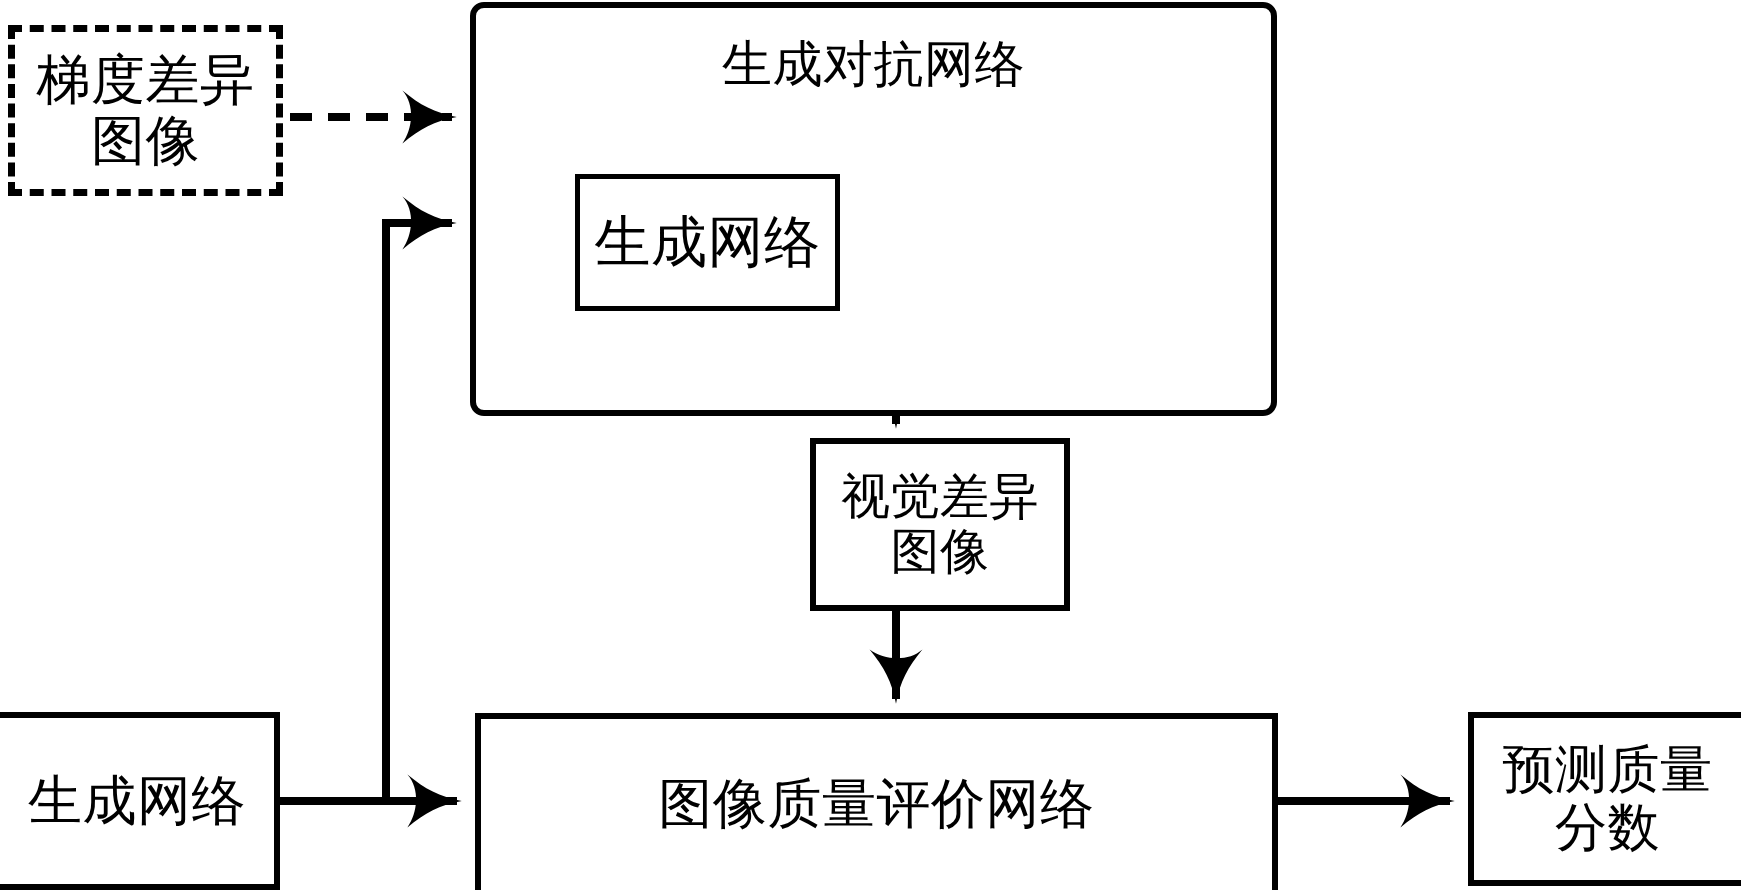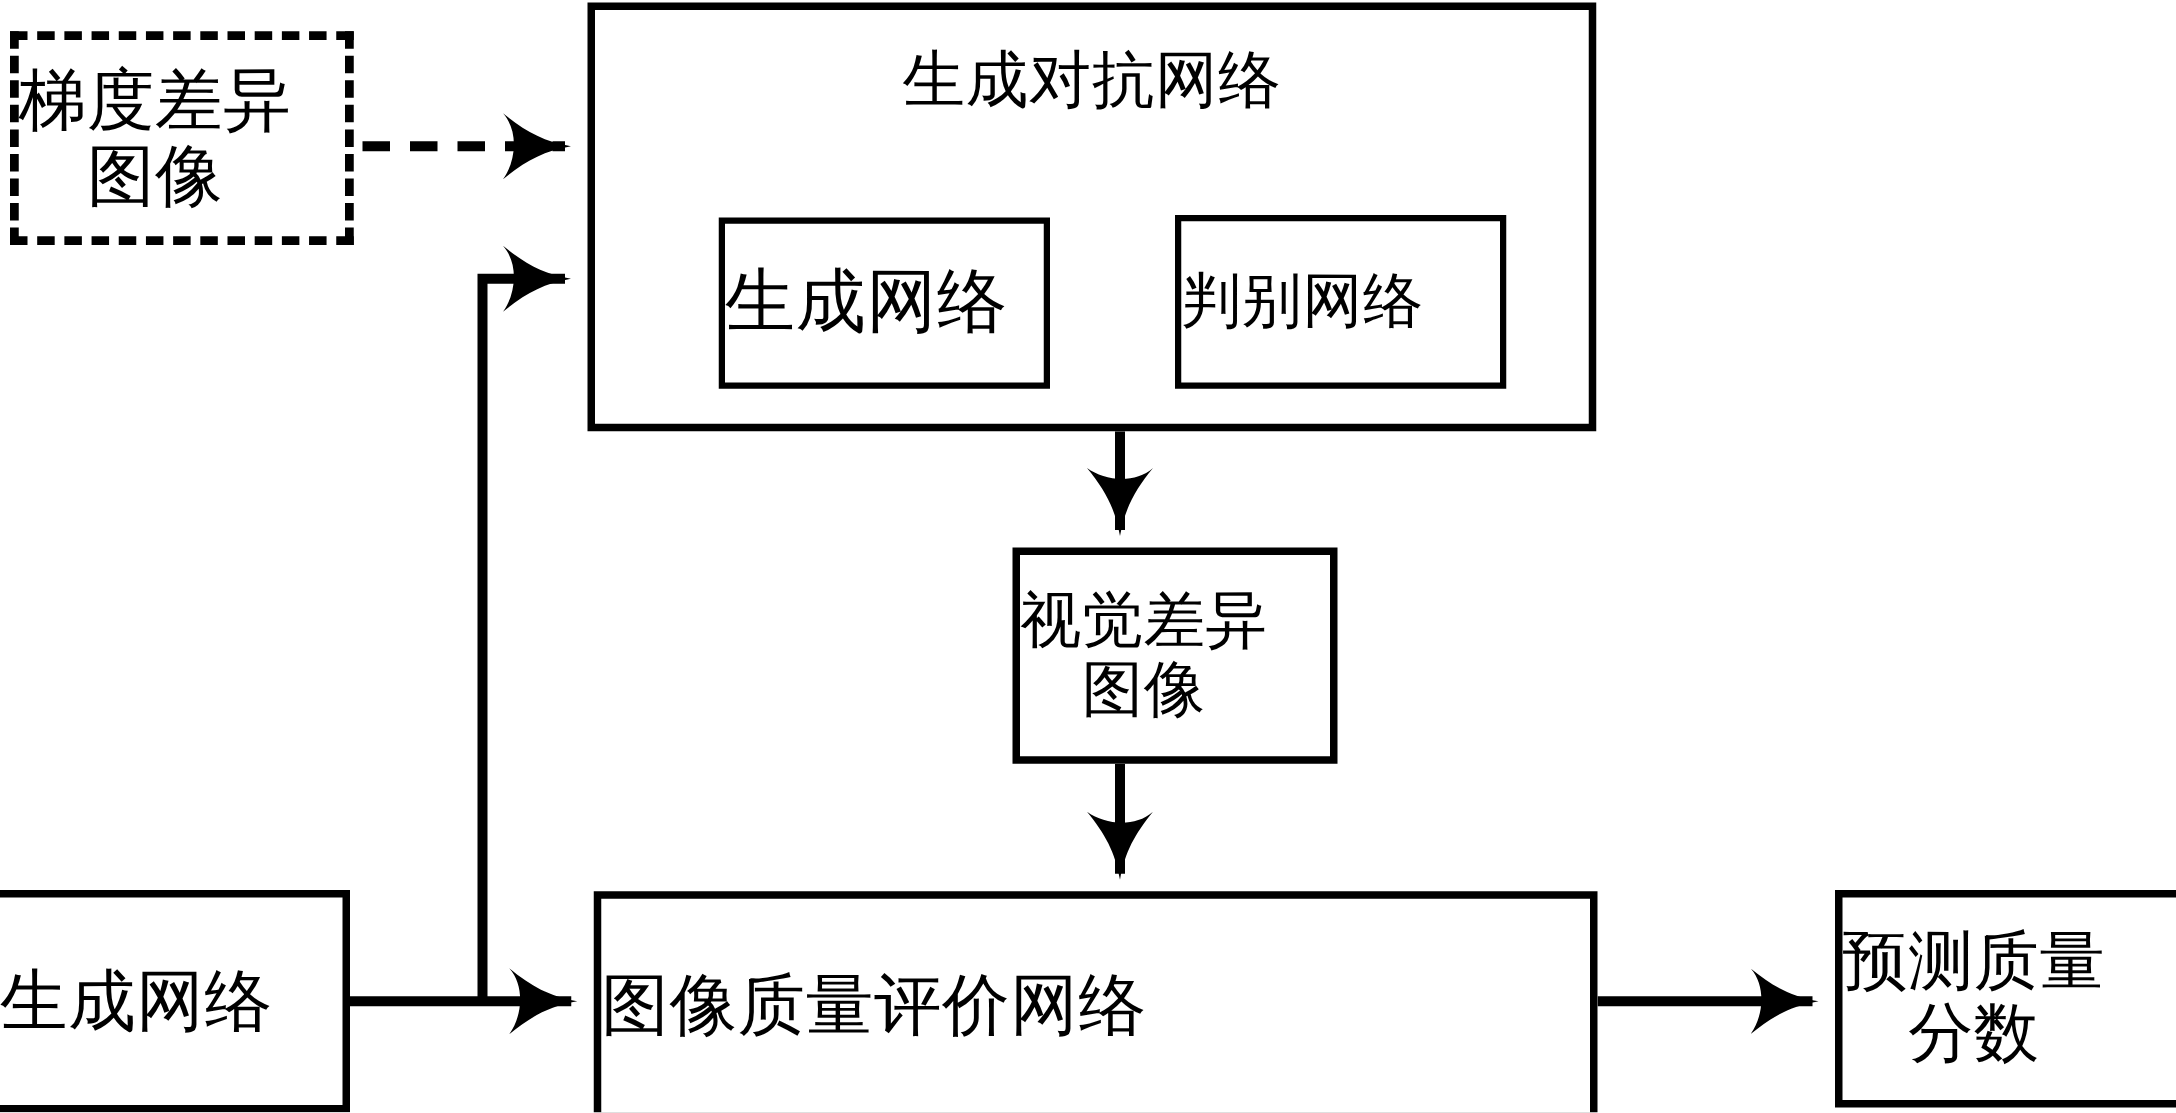--- a/index.html
+++ b/index.html
@@ -15,21 +15,21 @@
     overflow: hidden;
     font-family: "Liberation Serif", "DejaVu Serif", serif;
   }
   .box {
     position: absolute;
     box-sizing: border-box;
     background: #ffffff;
     border: 6px solid #000000;
     display: flex;
     align-items: center;
-    justify-content: flex-start;
+    justify-content: center;
     text-align: center;
     color: #000000;
     line-height: 1.12;
   }
   .box.dashed {
     border-style: dashed;
     border-width: 7px;
   }
   .box.thin {
     border-width: 5px;
@@ -86,31 +86,28 @@
     <path d="M 280 801 L 457 801" stroke="#000000" stroke-width="8" fill="none" marker-end="url(#arrowhead)"></path>
 
     <path d="M 1278 801 L 1450 801" stroke="#000000" stroke-width="8" fill="none" marker-end="url(#arrowhead)"></path>
   </svg>
 
   <div class="box dashed" id="node-gradient" style="left:8px; top:25px; width:275px; height:171px; font-size:54px;">
     <span class="label">梯度差异
 图像</span>
   </div>
 
-  <div class="box" id="gan-box" style="left:470px; top:2px; width:807px; height:343px;">
+  <div class="box" id="gan-box" style="left:470px; top:2px; width:807px; height:414px;border-radius:14px;">
     <span class="label" id="gan-title" style="font-size:50px;">生成对抗网络</span>
   </div>
 
   <div class="box thin" id="node-generator" style="left:575px; top:174px; width:265px; height:137px; font-size:56px;">
     <span class="label">生成网络</span>
   </div>
 
-  <div class="box thin" id="node-discriminator" style="left:940px; top:172px; width:265px; height:139px; font-size:48px;">
-    <span class="label">判别网络</span>
-  </div>
 
   <div class="box" id="node-visual-difference" style="left:766px; top:438px; width:260px; height:173px; font-size:49px;margin-left:44px;">
     <span class="label">视觉差异
 图像</span>
   </div>
 
   <div class="box" id="node-distorted" style="left:-6px; top:712px; width:286px; height:178px; font-size:54px;">
     <span class="label">生成网络</span>
   </div>
 

